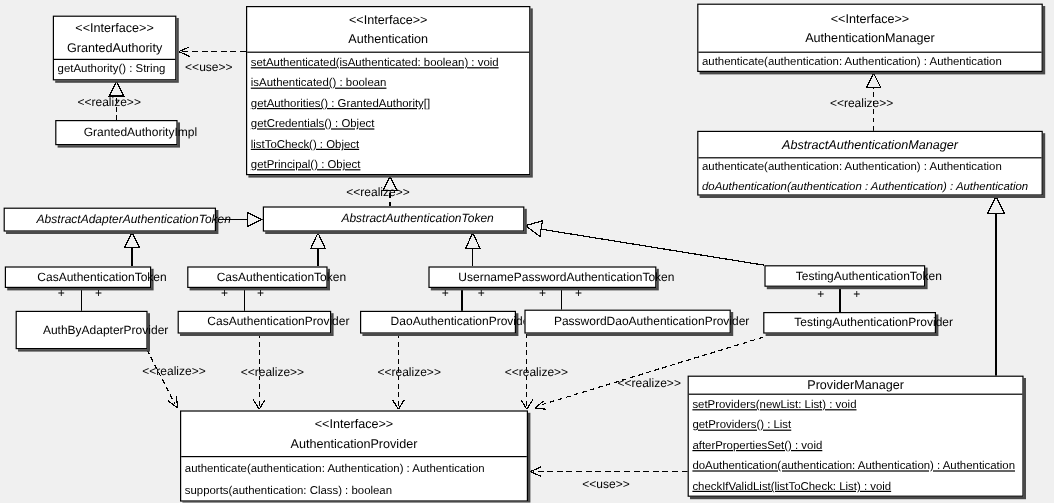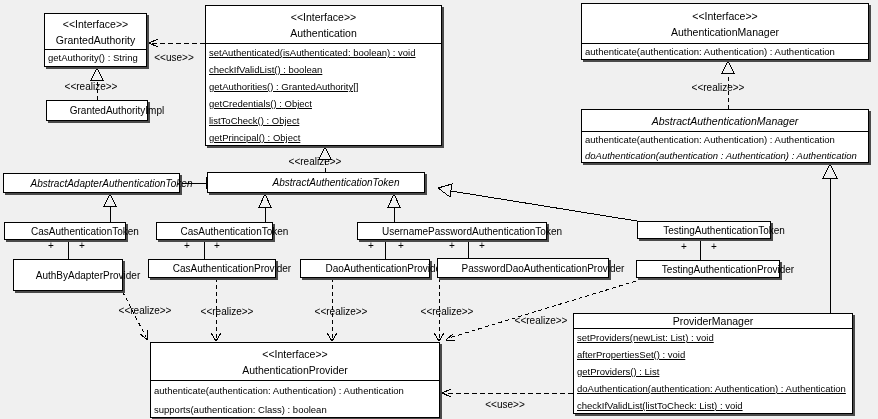--- a/index.html
+++ b/index.html
@@ -132,21 +132,21 @@
   <div class="box one" style="left:46px;top:100px;width:102px;height:21px">
     <span>GrantedAuthorityImpl</span>
   </div>
 
   <div class="box" style="left:205px;top:5px;width:237px;height:141px">
     <div class="hdr" style="height:38px">
       <div class="st">&lt;&lt;Interface&gt;&gt;</div>
       <div class="nm">Authentication</div>
     </div>
     <div class="m lh17">setAuthenticated(isAuthenticated: boolean) : void</div>
-    <div class="m lh17">checkIfValidList() : boolean</div>
+    <div class="m lh17">isAuthenticated() : boolean</div>
     <div class="m lh17">getAuthorities() : GrantedAuthority[]</div>
     <div class="m lh17">getCredentials() : Object</div>
     <div class="m lh17">listToCheck() : Object</div>
     <div class="m lh17">getPrincipal() : Object</div>
   </div>
 
   <div class="box" style="left:581px;top:3px;width:288px;height:57px">
     <div class="hdr" style="height:40px">
       <div class="st">&lt;&lt;Interface&gt;&gt;</div>
       <div class="nm">AuthenticationManager</div>
@@ -159,21 +159,21 @@
       <div class="nm it">AbstractAuthenticationManager</div>
     </div>
     <div class="m lh155">authenticate(authentication: Authentication) : Authentication</div>
     <div class="m lh155 it">doAuthentication(authentication : Authentication) : Authentication</div>
   </div>
 
   <div class="box one it" style="left:3px;top:173px;width:177px;height:20px">
     <span>AbstractAdapterAuthenticationToken</span>
   </div>
 
-  <div class="box one it" style="left:207px;top:172px;width:218px;height:21px">
+  <div class="box one it" style="left:219px;top:172px;width:218px;height:21px">
     <span>AbstractAuthenticationToken</span>
   </div>
 
   <div class="box one" style="left:4px;top:222px;width:122px;height:18px">
     <span>CasAuthenticationToken</span>
   </div>
 
   <div class="box one" style="left:156px;top:222px;width:117px;height:18px">
     <span>CasAuthenticationToken</span>
   </div>
@@ -213,22 +213,22 @@
     </div>
     <div class="m lh19">authenticate(authentication: Authentication) : Authentication</div>
     <div class="m lh19">supports(authentication: Class) : boolean</div>
   </div>
 
   <div class="box" style="left:573px;top:313px;width:280px;height:101px">
     <div class="hdr" style="height:15px">
       <div class="nm" style="line-height:14px">ProviderManager</div>
     </div>
     <div class="m lh17">setProviders(newList: List) : void</div>
+    <div class="m lh17">getProviders() : List</div>
     <div class="m lh17">afterPropertiesSet() : void</div>
-    <div class="m lh17">getProviders() : List</div>
     <div class="m lh17">doAuthentication(authentication: Authentication) : Authentication</div>
     <div class="m lh17">checkIfValidList(listToCheck: List) : void</div>
   </div>
 
   <span class="lbl" style="left:174px;top:57px">&lt;&lt;use&gt;&gt;</span>
   <span class="lbl" style="left:91px;top:86px">&lt;&lt;realize&gt;&gt;</span>
   <span class="lbl" style="left:315px;top:161px">&lt;&lt;realize&gt;&gt;</span>
   <span class="lbl" style="left:718px;top:87px">&lt;&lt;realize&gt;&gt;</span>
   <span class="lbl" style="left:145px;top:310px">&lt;&lt;realize&gt;&gt;</span>
   <span class="lbl" style="left:227px;top:311px">&lt;&lt;realize&gt;&gt;</span>

